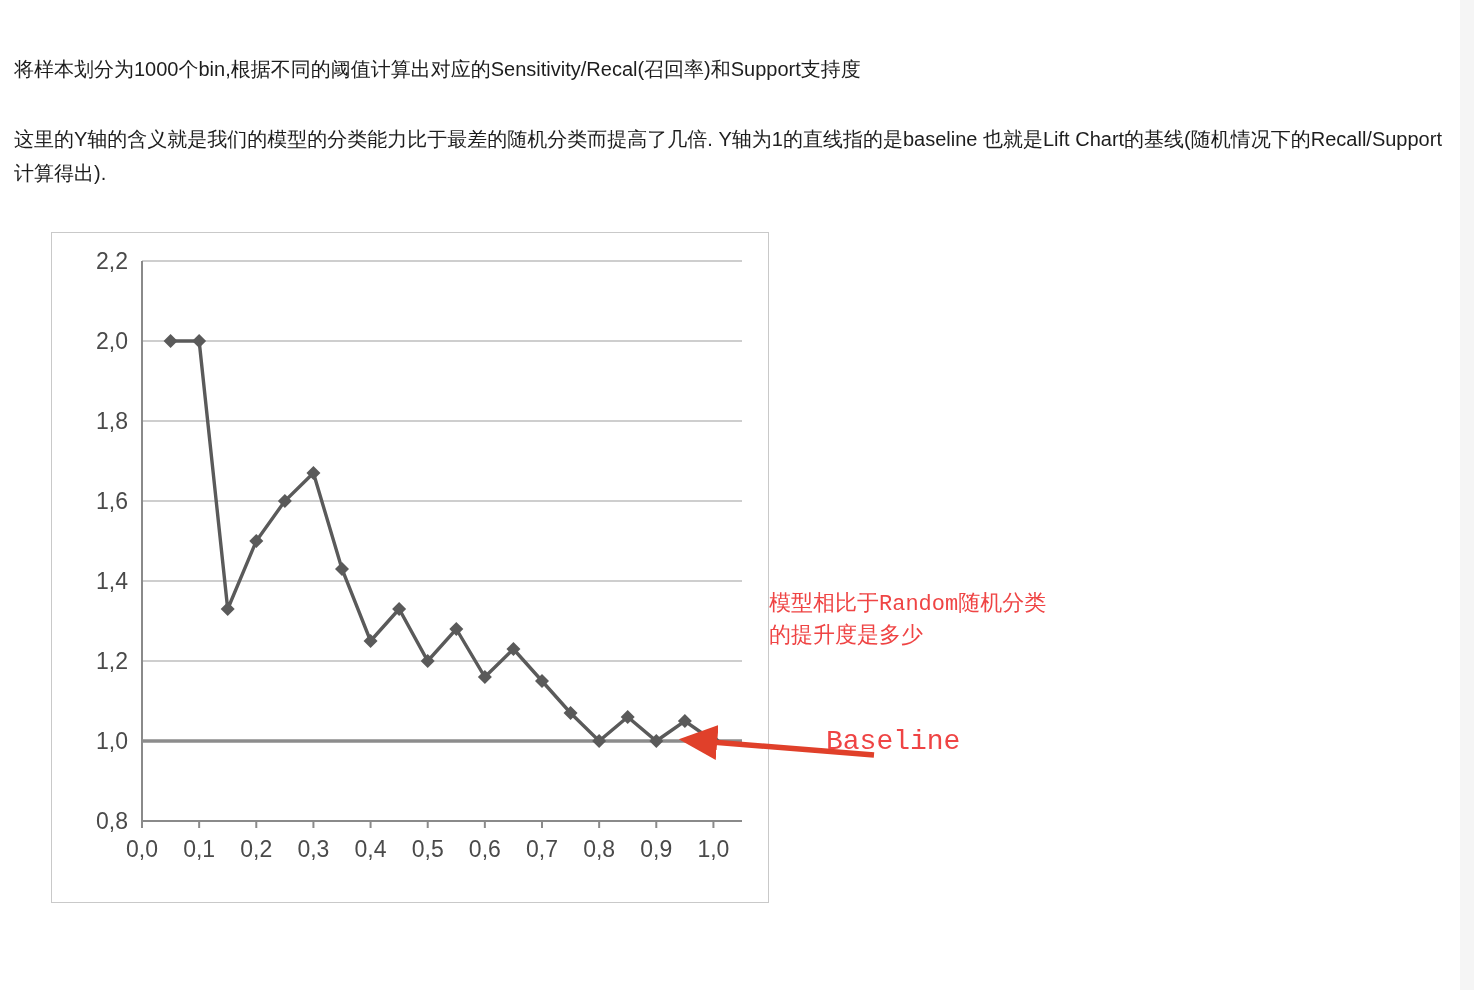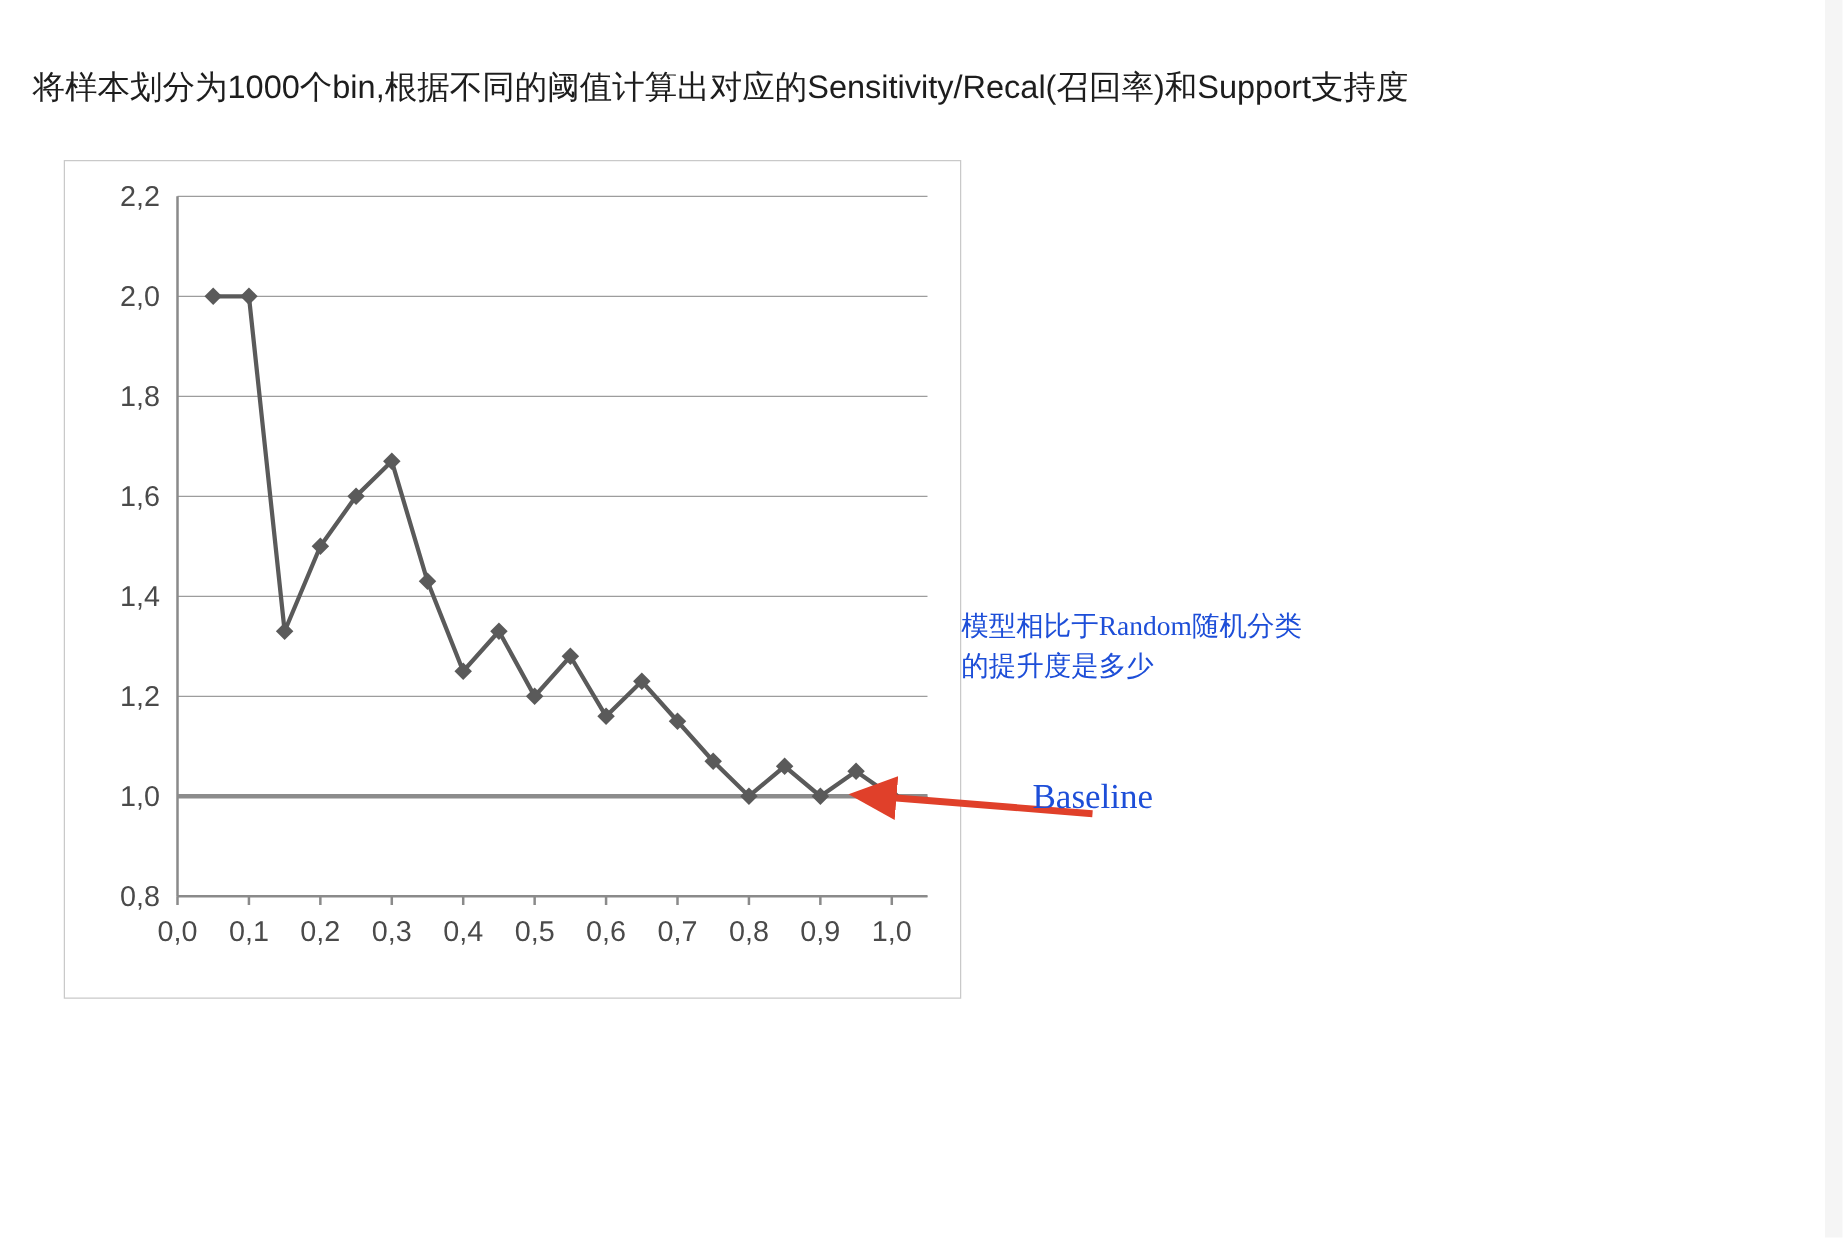--- a/index.html
+++ b/index.html
@@ -41,23 +41,23 @@
   }
   h1.title {
     font-size: 31px;
     font-weight: bold;
     margin: 0;
     padding: 4px 0 0 0;
     letter-spacing: -0.2px;
     color: #111111;
   }
   p.para {
-    font-size: 26px;
+    font-size: 20px;
     line-height: 34px;
-    margin: 12px;
+    margin: 0;
     color: #1d1d1d;
   }
   #p1 { margin-top: 52px; }
   #p2 { margin-top: 36px; width: 1440px; }
 
   .figure-wrap {
     position: relative;
     margin-top: 42px;
     height: 690px;
   }
@@ -72,24 +72,24 @@
     box-sizing: border-box;
   }
   .plot {
     position: absolute;
     left: 0; top: 0; right: 0; bottom: 0;
   }
   svg.chart-svg { display: block; }
 
   .annotation {
     position: absolute;
-    color: #1d4ed8;
+    color: #ef4444;
     font-size: 22px;
     line-height: 32px;
-    font-family: Liberation Serif, serif;
+    font-family: Liberation Mono, monospace;
     white-space: pre-line;
   }
   #ann-lift {
     left: 755px;
     top: 357px;
     width: 420px;
   }
   #ann-baseline {
     left: 812px;
     top: 494px;
@@ -106,20 +106,21 @@
 
 <div class="page">
   <div class="edge-strip-left"></div>
   <div class="edge-strip-right"></div>
 
   <div class="content">
 
 
     <p class="para" id="p1">将样本划分为1000个bin,根据不同的阈值计算出对应的Sensitivity/Recal(召回率)和Support支持度</p>
 
+    <p class="para" id="p2">这里的Y轴的含义就是我们的模型的分类能力比于最差的随机分类而提高了几倍. Y轴为1的直线指的是baseline 也就是Lift Chart的基线(随机情况下的Recall/Support计算得出).</p>
 
     <div class="figure-wrap">
 
       <div class="chart-frame">
         <div class="plot">
           <svg class="chart-svg" id="chart-svg" width="716" height="669" viewBox="0 0 716 669">
               <line x1="90" y1="588" x2="690" y2="588" stroke="#9d9d9d" stroke-width="1"></line>
               <text x="76" y="596" text-anchor="end" font-family="&quot;Liberation Sans&quot;, sans-serif" font-size="23" fill="#4a4a4a">0,8</text>
               <line x1="90" y1="508" x2="690" y2="508" stroke="#9d9d9d" stroke-width="1"></line>
               <text x="76" y="516" text-anchor="end" font-family="&quot;Liberation Sans&quot;, sans-serif" font-size="23" fill="#4a4a4a">1,0</text>

